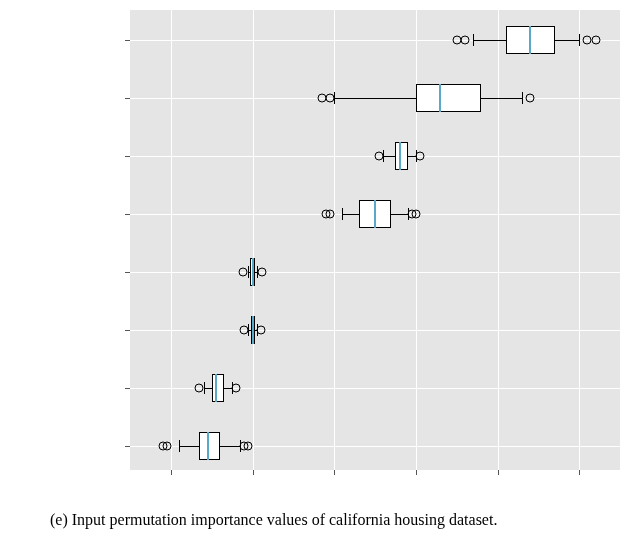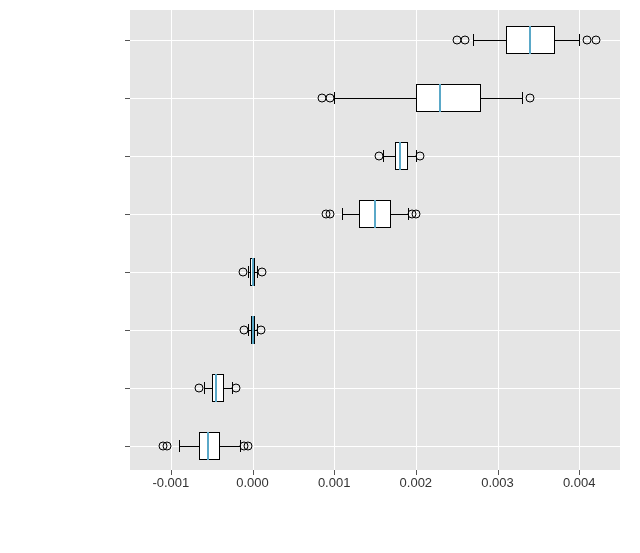--- a/index.html
+++ b/index.html
@@ -251,23 +251,16 @@
         <div class="wcap" style="left: 110.25px;"></div>
         <div class="box" style="left: 69.4167px; width: 20.4167px;"></div>
         <div class="median" style="left: 76.5833px;"></div>
         <div class="outlier" style="left: 32.6667px;"></div>
         <div class="outlier" style="left: 36.75px;"></div>
         <div class="outlier" style="left: 114.333px;"></div>
         <div class="outlier" style="left: 118.417px;"></div>
       </div>
     </div>
 
-  <div class="xlabels" id="xlabels">
-      <div class="xlabel" style="left: 40.8333px;">-0.001</div>
-      <div class="xlabel" style="left: 122.5px;">0.000</div>
-      <div class="xlabel" style="left: 204.167px;">0.001</div>
-      <div class="xlabel" style="left: 285.833px;">0.002</div>
-      <div class="xlabel" style="left: 367.5px;">0.003</div>
-      <div class="xlabel" style="left: 449.167px;">0.004</div>
-    </div>
-
+
+  <div class="caption">(e)  Input permutation importance values of california housing dataset.</div>
 
 </div>
 
 </body></html>

